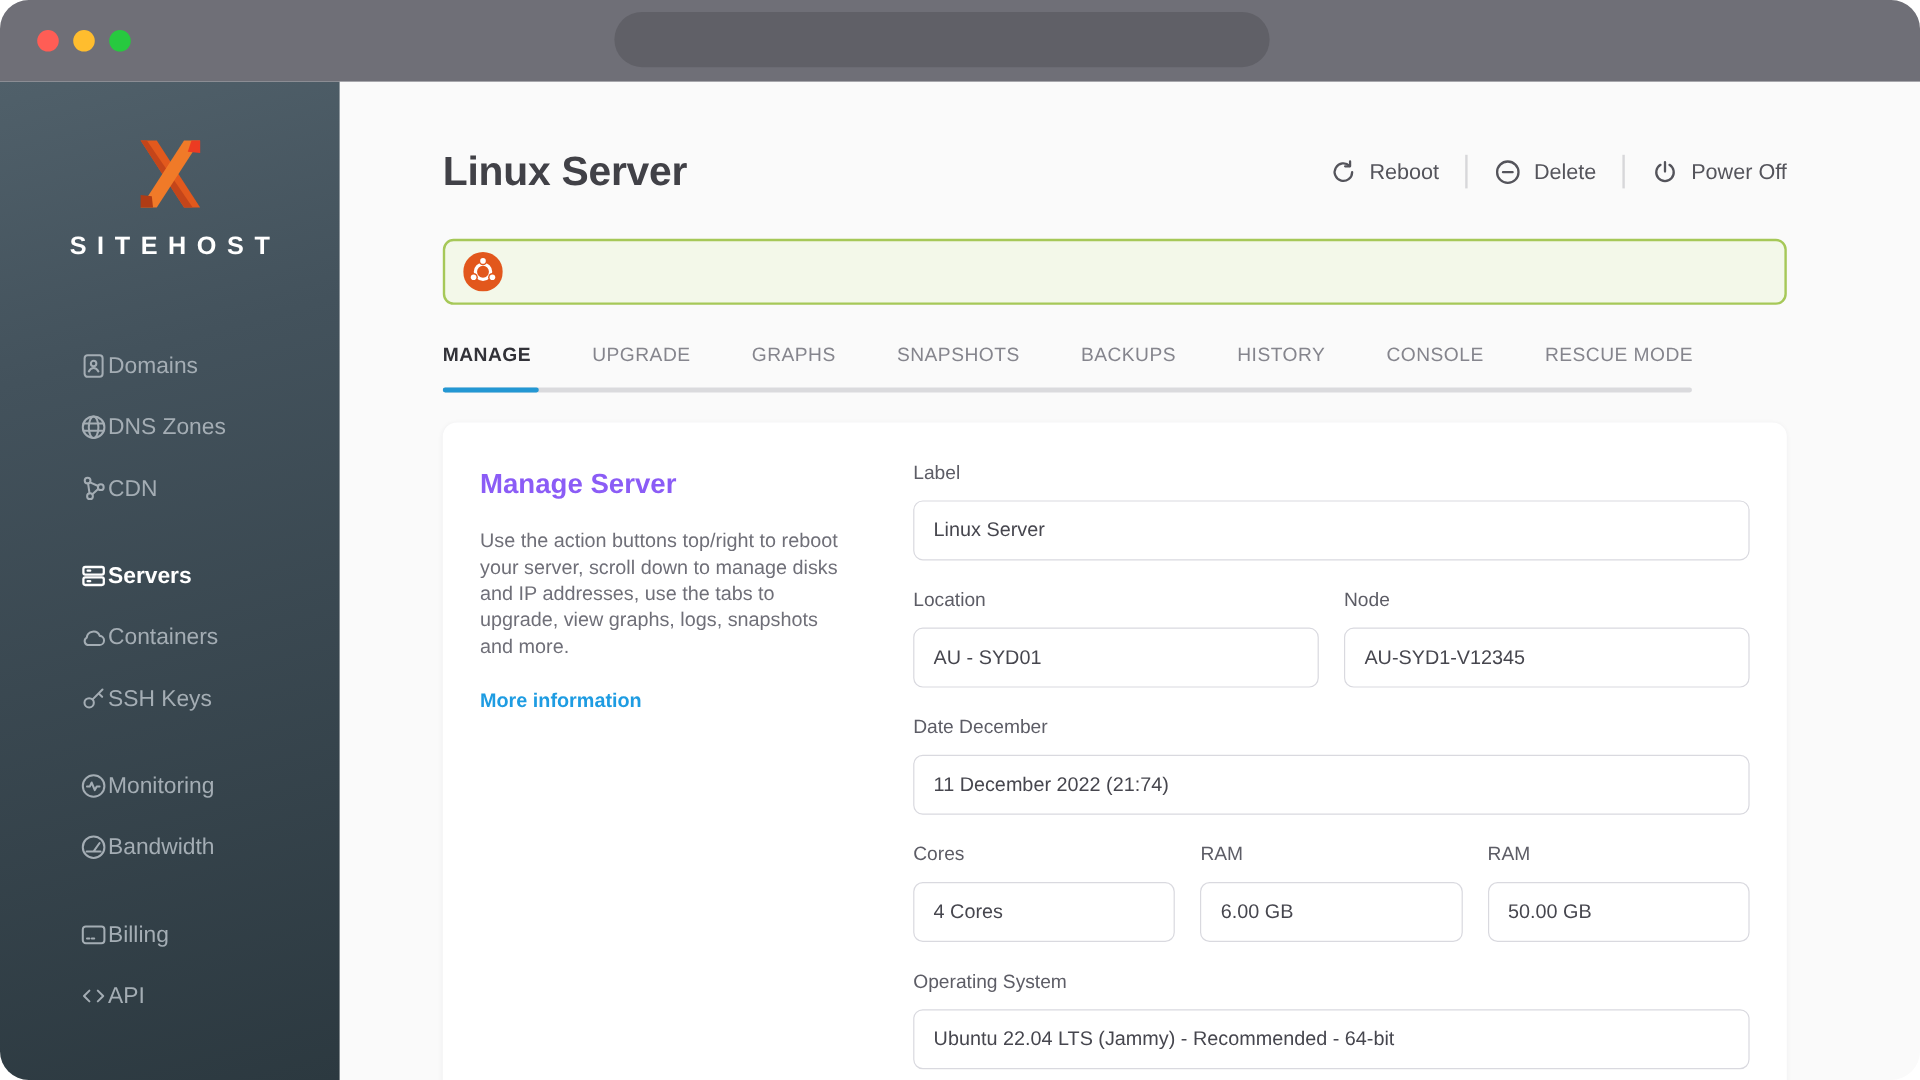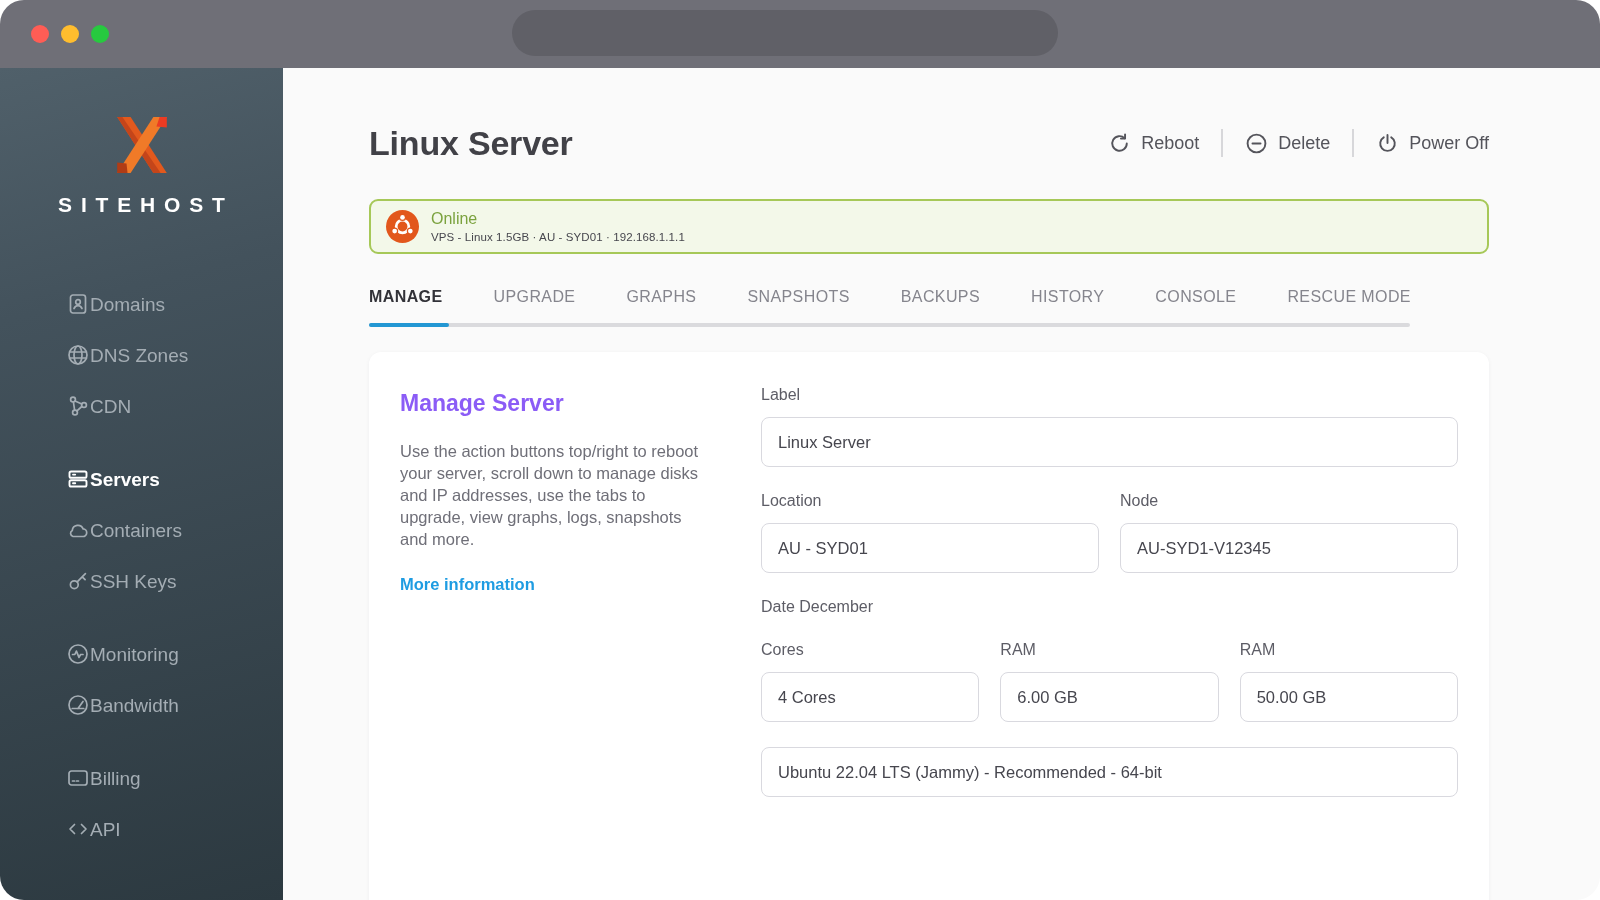--- a/index.html
+++ b/index.html
@@ -236,24 +236,20 @@
         <svg class="ubuntu" viewBox="0 0 24 24">
           <circle cx="12" cy="12" r="12" fill="#e2571c"></circle>
           <circle cx="12" cy="12" r="4.6" fill="none" stroke="#ffffff" stroke-width="2"></circle>
           <circle cx="12" cy="5.4" r="2.6" fill="#e2571c"></circle>
           <circle cx="6.3" cy="15.3" r="2.6" fill="#e2571c"></circle>
           <circle cx="17.7" cy="15.3" r="2.6" fill="#e2571c"></circle>
           <circle cx="12" cy="5.4" r="1.7" fill="#ffffff"></circle>
           <circle cx="6.3" cy="15.3" r="1.7" fill="#ffffff"></circle>
           <circle cx="17.7" cy="15.3" r="1.7" fill="#ffffff"></circle>
         </svg>
-        <div>
-          <div class="banner-state">Online</div>
-          <div class="banner-sub">VPS - Linux 1.5GB · AU - SYD01 · 192.168.1.1.1</div>
-        </div>
       </div>
 
       <div class="tabs">
         <span class="tab active">MANAGE</span>
         <span class="tab">UPGRADE</span>
         <span class="tab">GRAPHS</span>
         <span class="tab">SNAPSHOTS</span>
         <span class="tab">BACKUPS</span>
         <span class="tab">HISTORY</span>
         <span class="tab">CONSOLE</span>
@@ -282,38 +278,40 @@
               <input type="text" value="AU - SYD01" style="">
             </div>
             <div class="field">
               <label>Node</label>
               <input type="text" value="AU-SYD1-V12345" style="">
             </div>
           </div>
 
           <div class="field">
             <label>Date December</label>
+            <input type="text" value="11 December 2022 (21:74)" style="">
           </div>
 
           <div class="row-3">
             <div class="field">
               <label>Cores</label>
               <input type="text" value="4 Cores" style="">
             </div>
             <div class="field">
               <label>RAM</label>
               <input type="text" value="6.00 GB" style="">
             </div>
             <div class="field">
               <label>RAM</label>
               <input type="text" value="50.00 GB" style="">
             </div>
           </div>
 
           <div class="field">
+            <label>Operating System</label>
             <input type="text" value="Ubuntu 22.04 LTS (Jammy) - Recommended - 64-bit" style="">
           </div>
         </form>
       </section>
 
     </main>
   </div>
 </div>
 
 </body></html>

